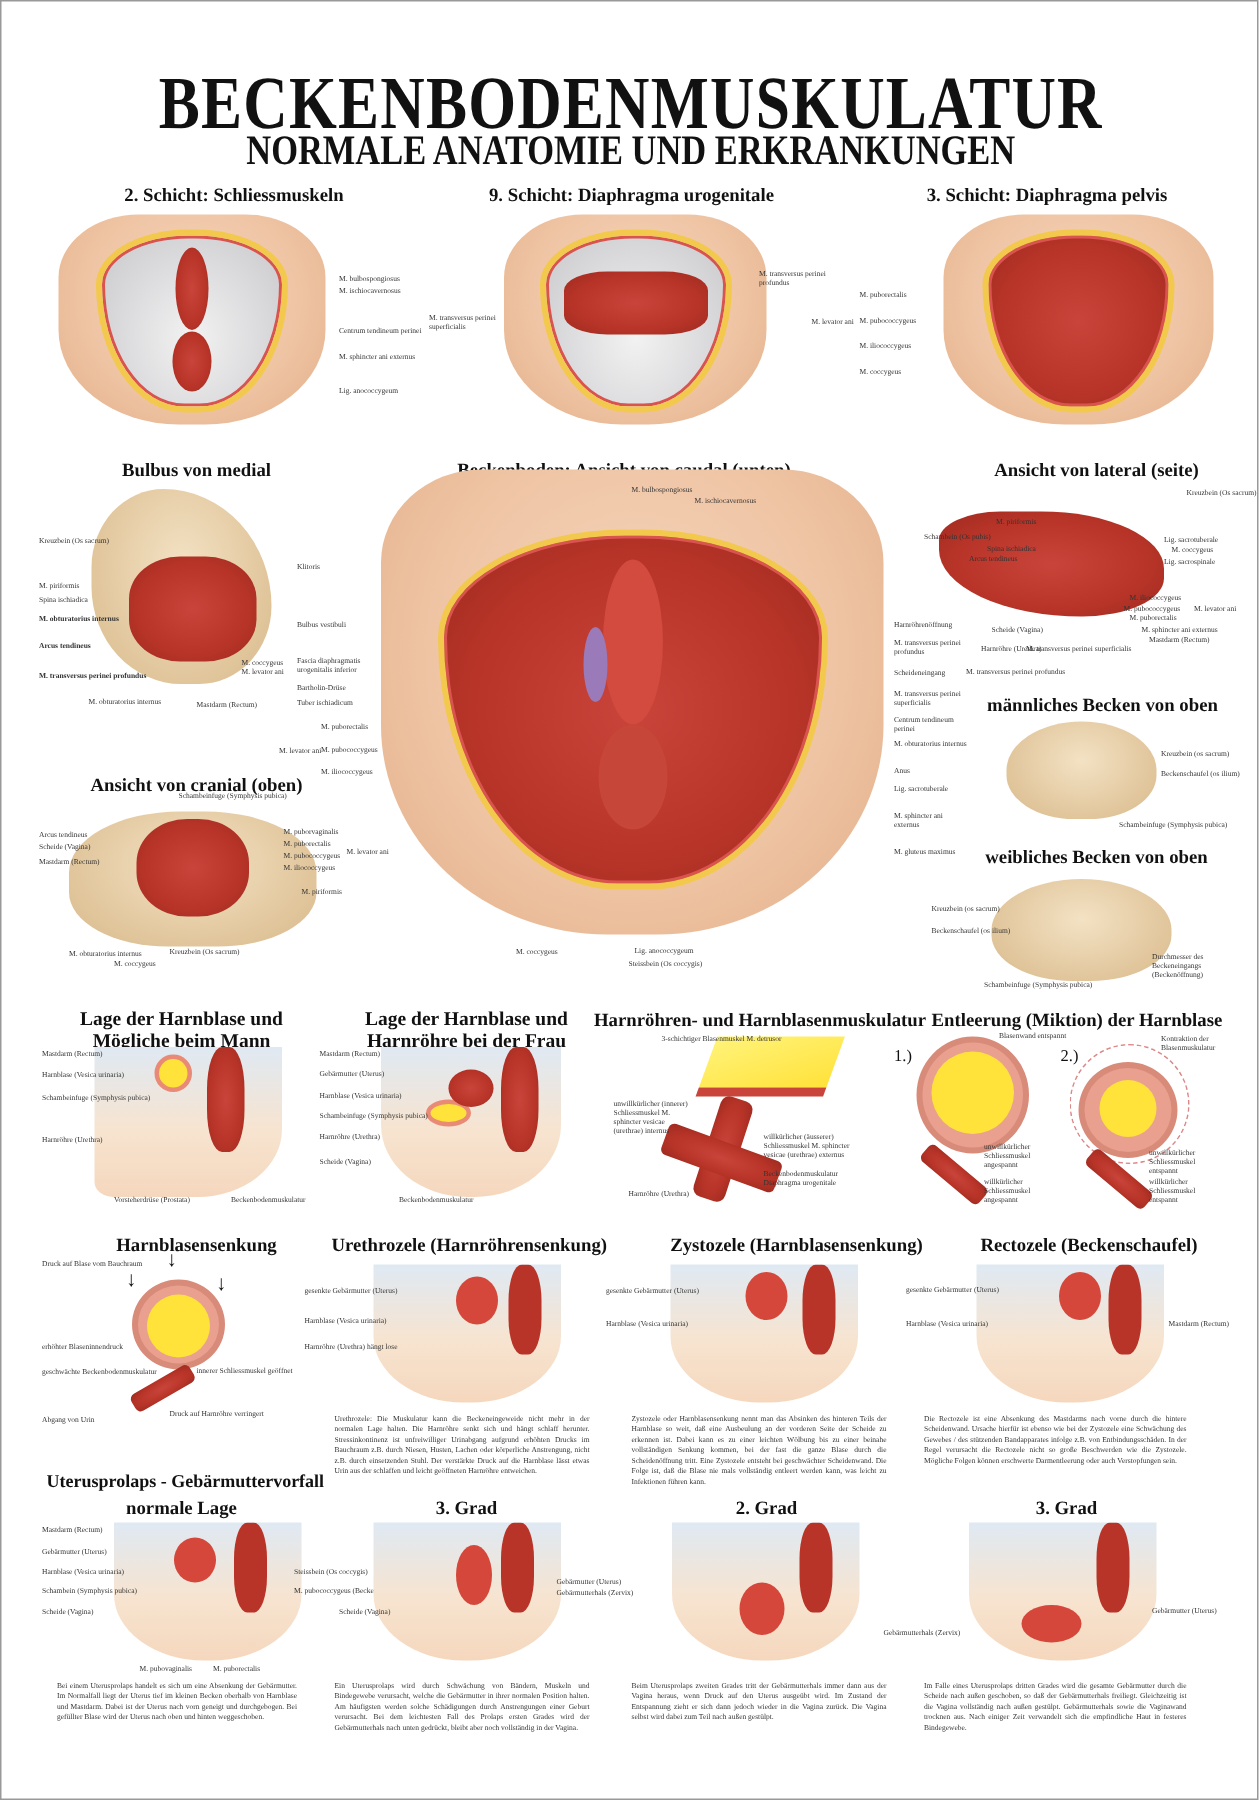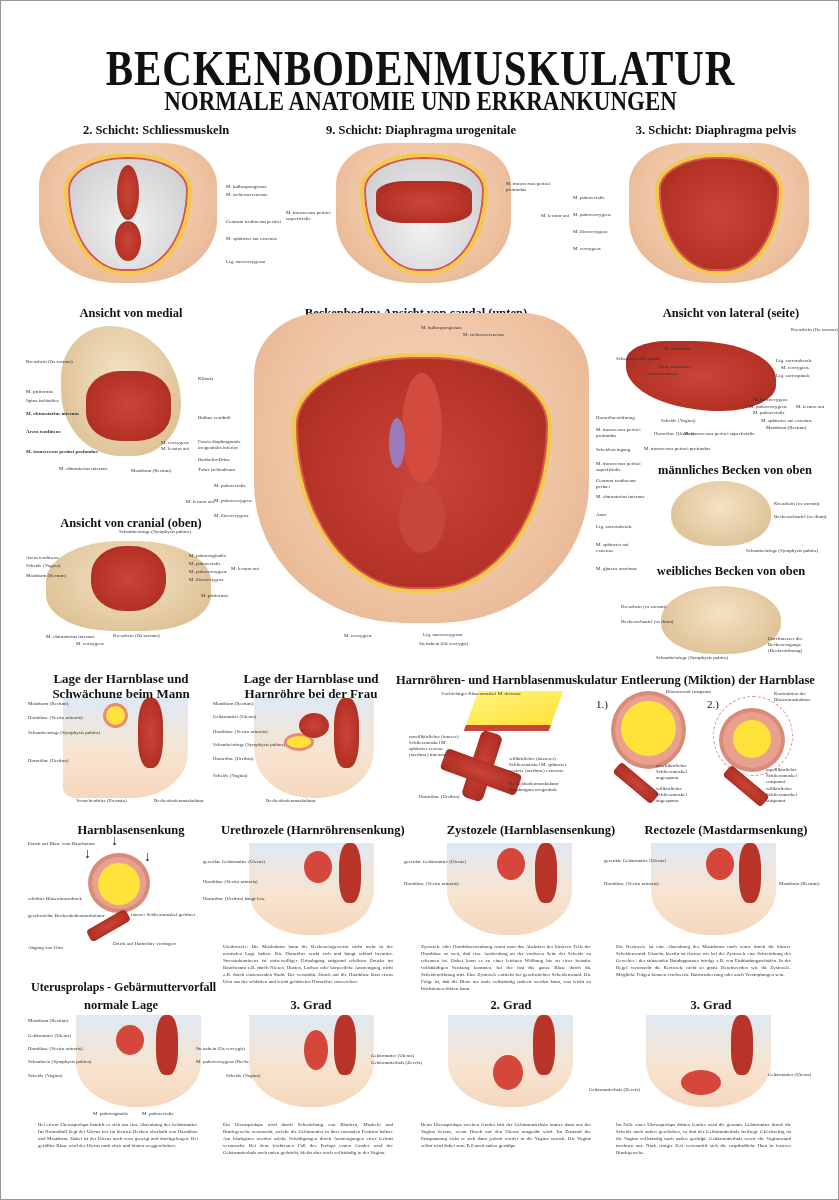--- a/index.html
+++ b/index.html
@@ -44,31 +44,31 @@
 <div class="lbl" style="left:225px;top:258px">Lig. anococcygeum</div>
 
 <div class="h" style="left:320px;top:122px;width:200px">9. Schicht: Diaphragma urogenitale</div>
 <div class="skin" style="left:335px;top:142px;width:175px;height:140px;border-radius:30% 30% 45% 45%">
   <div class="perineum grey" style="left:24px;top:10px;width:128px;height:122px"></div>
   <div class="abs muscle" style="left:40px;top:38px;width:96px;height:42px;border-radius:30%"></div>
 </div>
 <div class="lbl" style="left:505px;top:180px;white-space:normal;width:60px">M. transversus perinei profundus</div>
 <div class="lbl" style="left:285px;top:209px;white-space:normal;width:50px">M. transversus perinei superficialis</div>
 
-<div class="h" style="left:615px;top:122px;width:200px">3. Schicht: Diaphragma pelvis</div>
+<div class="h" style="left:597px;top:122px;width:200px">3. Schicht: Diaphragma pelvis</div>
 <div class="skin" style="left:628px;top:142px;width:180px;height:140px;border-radius:30% 30% 45% 45%">
   <div class="perineum muscle" style="left:26px;top:10px;width:128px;height:122px"></div>
 </div>
 <div class="lbl" style="left:540px;top:212px">M. levator ani</div>
 <div class="lbl" style="left:572px;top:194px">M. puborectalis</div>
 <div class="lbl" style="left:572px;top:211px">M. pubococcygeus</div>
 <div class="lbl" style="left:572px;top:228px">M. iliococcygeus</div>
 <div class="lbl" style="left:572px;top:245px">M. coccygeus</div>
 
-<div class="h" style="left:40px;top:305px;width:180px">Ansicht von medial</div>
+<div class="h" style="left:40px;top:305px;width:180px">Bulbus von medial</div>
 <div class="abs bone" style="left:60px;top:325px;width:120px;height:130px;border-radius:40% 60% 40% 50%">
   <div class="abs muscle" style="left:25px;top:45px;width:85px;height:70px;border-radius:40%"></div>
 </div>
 <div class="lbl" style="left:25px;top:358px">Kreuzbein (Os sacrum)</div>
 <div class="lbl" style="left:25px;top:388px">M. piriformis</div>
 <div class="lbl" style="left:25px;top:397px">Spina ischiadica</div>
 <div class="lbl" style="left:25px;top:410px;font-weight:bold">M. obturatorius internus</div>
 <div class="lbl" style="left:25px;top:428px;font-weight:bold">Arcus tendineus</div>
 <div class="lbl" style="left:25px;top:448px;font-weight:bold">M. transversus perinei profundus</div>
 <div class="lbl" style="left:58px;top:465px">M. obturatorius internus</div>
@@ -155,21 +155,21 @@
 
 <div class="h" style="left:640px;top:563px;width:180px">weibliches Becken von oben</div>
 <div class="pelvis bone" style="left:660px;top:585px;width:120px;height:68px"></div>
 <div class="lbl" style="left:620px;top:603px">Kreuzbein (os sacrum)</div>
 <div class="lbl" style="left:620px;top:618px">Beckenschaufel (os ilium)</div>
 <div class="lbl" style="left:767px;top:635px;white-space:normal;width:60px">Durchmesser des Beckeneingangs (Beckenöffnung)</div>
 <div class="lbl" style="left:655px;top:654px">Schambeinfuge (Symphysis pubica)</div>
 
 <div class="h2" style="left:40px;top:670px;width:160px">
     <div>Lage der Harnblase und</div>
-    <div>Schwächung beim Mann</div>
+    <div>Mögliche beim Mann</div>
   </div>
 <div class="sagittal" style="left:62px;top:697px;width:125px;height:100px;border-radius:0 0 45% 10%">
   <div class="abs" style="left:40px;top:5px;width:25px;height:25px;border-radius:50%;background:#ffe23a;border:3px solid #e98a76"></div>
   <div class="abs muscle" style="left:75px;top:0;width:25px;height:70px;border-radius:40%"></div>
 </div>
 <div class="lbl" style="left:27px;top:700px">Mastdarm (Rectum)</div>
 <div class="lbl" style="left:27px;top:714px">Harnblase (Vesica urinaria)</div>
 <div class="lbl" style="left:27px;top:729px">Schambeinfuge (Symphysis pubica)</div>
 <div class="lbl" style="left:27px;top:757px">Harnröhre (Urethra)</div>
 <div class="lbl" style="left:75px;top:797px">Vorsteherdrüse (Prostata)</div>
@@ -248,21 +248,21 @@
 
 <div class="h" style="left:440px;top:822px;width:180px">Zystozele (Harnblasensenkung)</div>
 <div class="sagittal" style="left:446px;top:842px;width:125px;height:92px">
   <div class="org" style="left:50px;top:5px;width:28px;height:32px"></div>
   <div class="rect" style="left:88px;top:0;width:22px;height:60px"></div>
 </div>
 <div class="lbl" style="left:403px;top:858px">gesenkte Gebärmutter (Uterus)</div>
 <div class="lbl" style="left:403px;top:880px">Harnblase (Vesica urinaria)</div>
 <div class="para" style="left:420px;top:942px;width:170px">Zystozele oder Harnblasensenkung nennt man das Absinken des hinteren Teils der Harnblase so weit, daß eine Ausbeulung an der vorderen Seite der Scheide zu erkennen ist. Dabei kann es zu einer leichten Wölbung bis zu einer beinahe vollständigen Senkung kommen, bei der fast die ganze Blase durch die Scheidenöffnung tritt. Eine Zystozele entsteht bei geschwächter Scheidenwand. Die Folge ist, daß die Blase nie mals vollständig entleert werden kann, was leicht zu Infektionen führen kann.</div>
 
-<div class="h" style="left:635px;top:822px;width:180px">Rectozele (Mastdarmsenkung)</div>
+<div class="h" style="left:635px;top:822px;width:180px">Rectozele (Beckenschaufel)</div>
 <div class="sagittal" style="left:650px;top:842px;width:125px;height:92px">
   <div class="org" style="left:55px;top:5px;width:28px;height:32px"></div>
   <div class="rect" style="left:88px;top:0;width:22px;height:60px"></div>
 </div>
 <div class="lbl" style="left:603px;top:857px">gesenkte Gebärmutter (Uterus)</div>
 <div class="lbl" style="left:603px;top:880px">Harnblase (Vesica urinaria)</div>
 <div class="lbl" style="left:778px;top:880px">Mastdarm (Rectum)</div>
 <div class="para" style="left:615px;top:942px;width:175px">Die Rectozele ist eine Absenkung des Mastdarms nach vorne durch die hintere Scheidenwand. Ursache hierfür ist ebenso wie bei der Zystozele eine Schwächung des Gewebes / des stützenden Bandapparates infolge z.B. von Entbindungsschäden. In der Regel verursacht die Rectozele nicht so große Beschwerden wie die Zystozele. Mögliche Folgen können erschwerte Darmentleerung oder auch Verstopfungen sein.</div>
 
 <div class="h u" style="left:30px;top:979px;width:170px;text-align:left;font-size:12px">Uterusprolaps - Gebärmuttervorfall</div>

